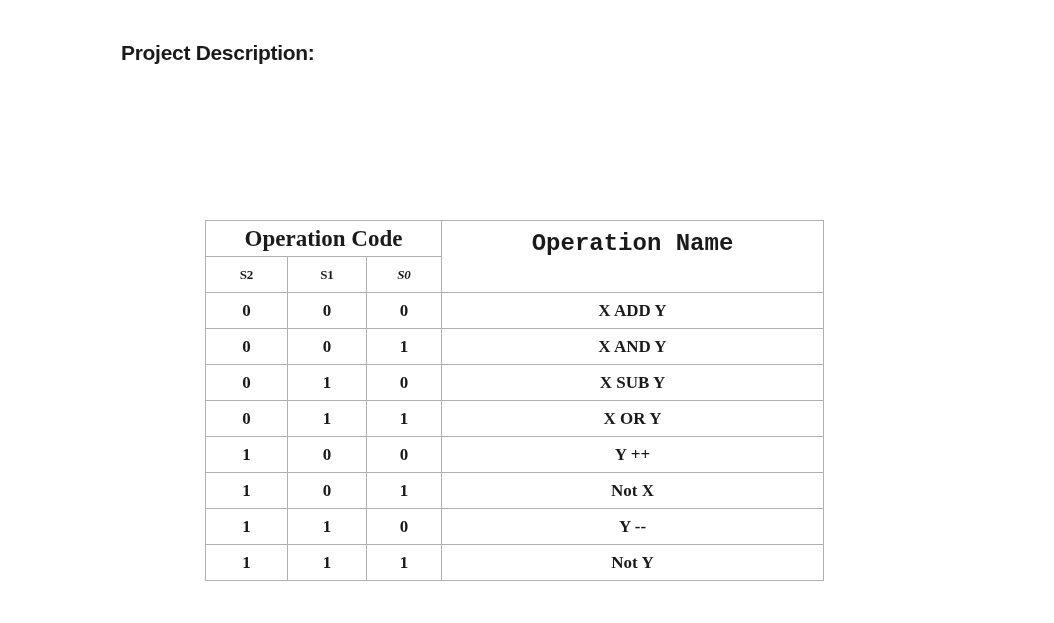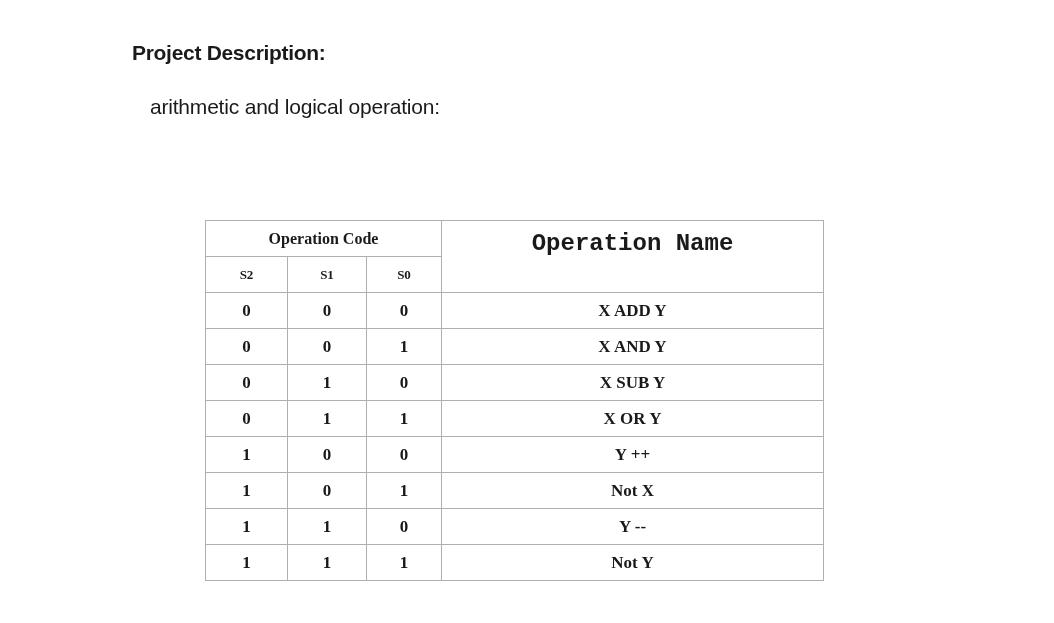--- a/index.html
+++ b/index.html
@@ -1,36 +1,35 @@
 <!DOCTYPE html>
 <html><head>
 <meta charset="utf-8">
 <style>
   html, body { margin:0; padding:0; }
   body { width:1054px; height:623px; background:#ffffff; position:relative; overflow:hidden; color:#1a1a1a; }
-  .heading { position:absolute; left:132px; top:41px; font-family:"Liberation Sans", sans-serif; font-weight:bold; font-size:21px; letter-spacing:-0.3px; }
+  .heading { position:absolute; left:121px; top:41px; font-family:"Liberation Sans", sans-serif; font-weight:bold; font-size:21px; letter-spacing:-0.3px; }
   .para { position:absolute; left:150px; top:90px; width:762px; font-family:"Liberation Sans", sans-serif; font-size:21px; line-height:34px; text-align:justify; letter-spacing:-0.2px; }
   .para b { font-weight:bold; }
   .para .line1 { display:flex; justify-content:space-between; }
   .tbl { position:absolute; left:205px; top:220px; border-collapse:collapse; font-family:"Liberation Serif", serif; font-weight:bold; color:#1a1a1a; }
   .tbl td, .tbl th { border:1.5px solid #b0b0b0; text-align:center; padding:0; }
   .tbl th { font-weight:bold; }
-  .h-code { height:35px; font-size:16px; }
+  .h-code { height:35px; font-size:23px; }
   .h-name { font-size:24px; vertical-align:top; padding-top:9px !important;font-family:Liberation Mono, monospace; }
   .h-s { height:35px; font-size:13px; }
   .tbl td { height:35px; font-size:17px; }
-  .c1 { width:81px; } .c2 { width:78px;margin-top:24px; } .c3 { width:74px; } .c4 { width:381px; }
+  .c1 { width:81px; } .c2 { width:78px;margin-top:24px; } .c3 { width:74px;font-style:italic; } .c4 { width:381px; }
 </style>
 </head>
 <body>
 
 <div class="heading">Project Description:</div>
 
 <div class="para">
-  <div>arithmetic and logical operation:</div>
 </div>
 
 <table class="tbl">
   <tbody>
       <tr>
     <th colspan="3" class="h-code">Operation Code</th>
     <th rowspan="2" class="h-name c4">Operation Name</th>
   </tr>
   <tr>
     <th class="h-s c1">S2</th>

